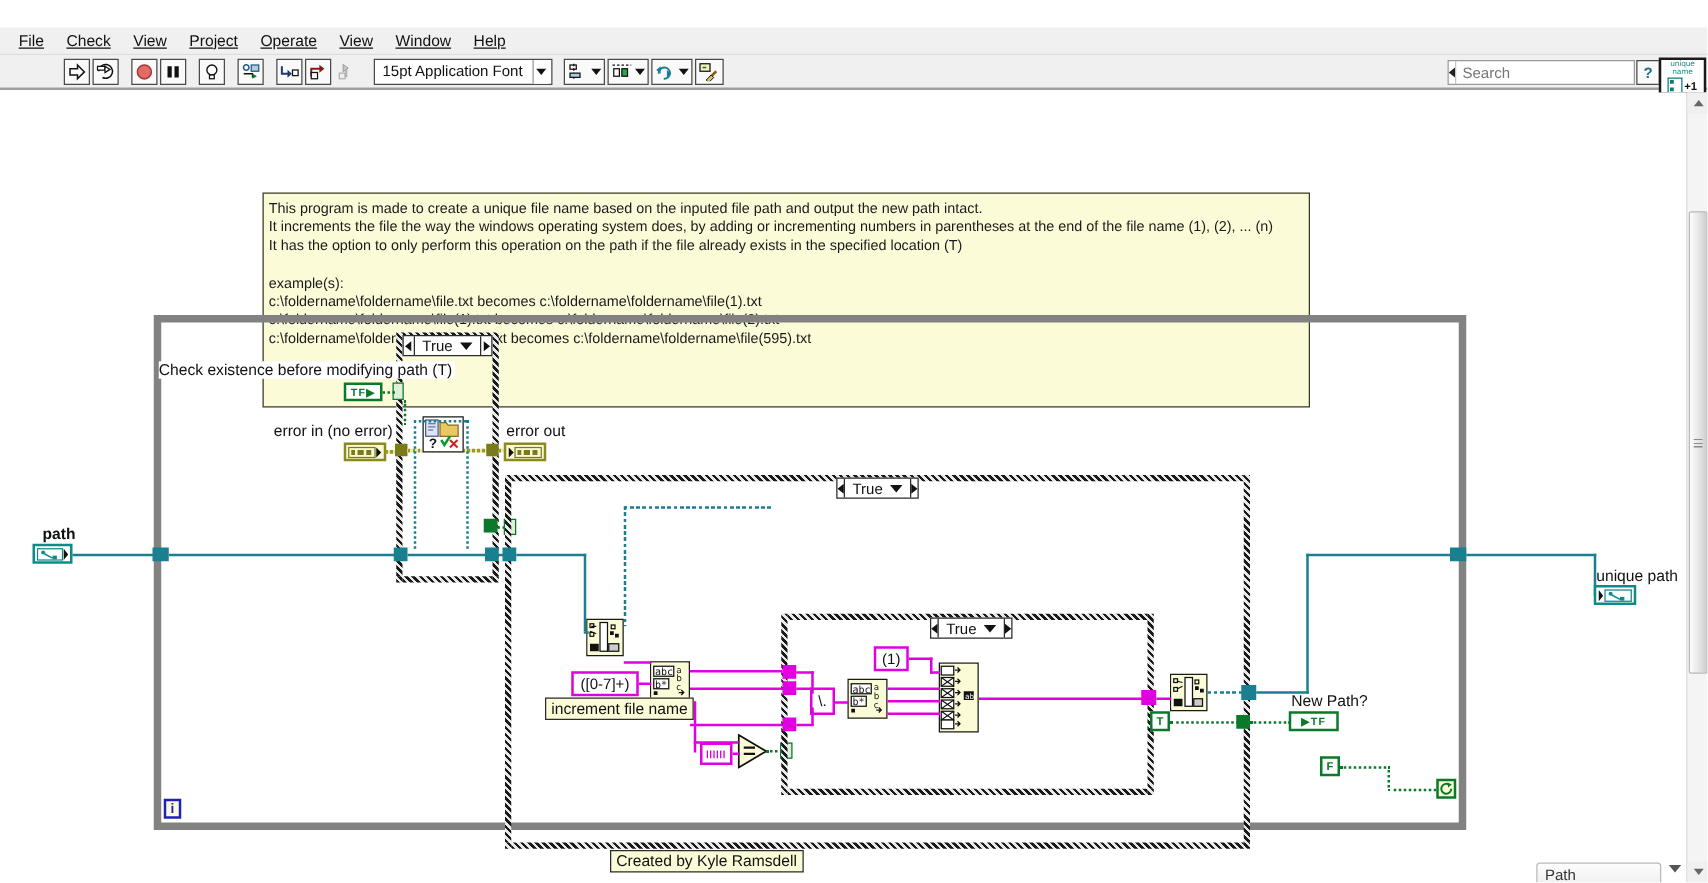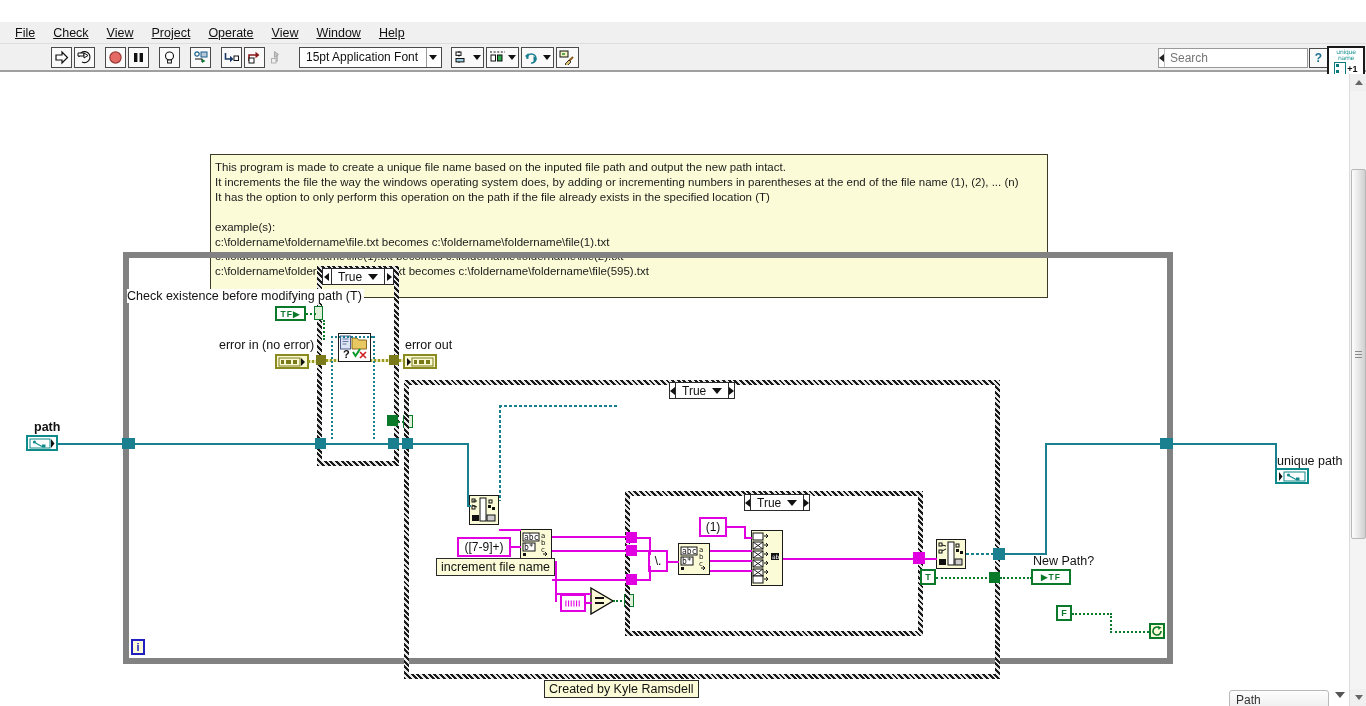--- a/index.html
+++ b/index.html
@@ -172,21 +172,21 @@
     position: absolute; left: 1px; top: 95px; width: 15px; height: 370px;
     background: linear-gradient(90deg,#fdfdfd,#e3e3e3 60%,#cfcfcf);
     border: 1px solid #b8b8b8; border-radius: 2px;
     display: flex; align-items: center; justify-content: center;
   }
   .vs-grip { width: 7px; height: 7px; background:
      repeating-linear-gradient(180deg,#8a8a8a 0 1px,transparent 1px 3px); }
 
   
   .doc-box {
-    position: absolute; left: 210px; top: 80px; width: 838px; height: 144px;
+    position: absolute; left: 210px; top: 80px; width: 838px; height: 172px;
     background: #fbfbd8; border: 1px solid #3b3b28;
     padding: 5px 4px 0 4px;
   }
   .doc-line {
     font-size: 11.5px; color: #1a1a1a; line-height: 14.9px; white-space: pre;
     font-family: "Liberation Sans", sans-serif;
   }
 
   
   .lv-label { position: absolute; font-size: 12.5px; color: #111; white-space: nowrap; }
@@ -566,21 +566,21 @@
         <rect x="17" y="19" width="8" height="6" fill="#ccc" stroke="#111" stroke-width="1"></rect>
       </svg>
     </div>
     <div class="wire w-path-h" style="left:413px; top:369px; width:56px;"></div>
     <div class="wire w-path-v" style="left:467px; top:369px; height:62px;"></div>
     <div class="wire w-path-h" style="left:467px; top:431px; width:4px;"></div>
 
     <div class="wire w-path-h" style="left:499px; top:331px; width:120px; background:repeating-linear-gradient(90deg,#1a7f8f 0 3px,transparent 3px 5px);"></div>
     <div class="wire w-path-v" style="left:499px; top:331px; height:96px; background:repeating-linear-gradient(180deg,#1a7f8f 0 3px,transparent 3px 5px);"></div>
 
-    <div class="const-str" style="left:457px; top:463px; width:54px; height:20px;">([7-9]+)</div>
+    <div class="const-str" style="left:457px; top:463px; width:54px; height:20px;">([0-7]+)</div>
 
     <div class="node" style="left:520px; top:455px; width:32px; height:32px;">
       <svg width="29" height="29" viewBox="0 0 29 29">
         <rect x="0" y="0" width="29" height="29" fill="#fbfbd8"></rect>
         <rect x="2" y="3" width="16" height="8" fill="#fff" stroke="#111" stroke-width="1"></rect>
         <text x="3" y="10" font-size="8" font-family="DejaVu Sans Mono" fill="#111">abc</text>
         <rect x="2" y="13" width="12" height="8" fill="#fff" stroke="#111" stroke-width="1"></rect>
         <text x="3" y="20" font-size="8" font-family="DejaVu Sans Mono" fill="#111">b*</text>
         <text x="20" y="8" font-size="7" font-family="DejaVu Sans" fill="#111">a</text>
         <text x="20" y="15" font-size="7" font-family="DejaVu Sans" fill="#111">b</text>
@@ -739,21 +739,21 @@
     <div class="wire w-bool-h" style="left:1072px; top:539px; width:40px;"></div>
     <div class="wire w-bool-v" style="left:1110px; top:539px; height:20px;"></div>
     <div class="wire w-bool-h" style="left:1110px; top:557px; width:39px;"></div>
     <div class="loop-icon" style="left:1149px; top:549px;">
       <svg width="12" height="12" viewBox="0 0 12 12">
         <path d="M10 6 a4 4 0 1 1 -2 -3.4" fill="none" stroke="#0a7a2a" stroke-width="1.6"></path>
         <path d="M7 1 l3.5 1.6 -3 2.4 Z" fill="#0a7a2a"></path>
       </svg>
     </div>
 
-    <div class="lv-box-label" style="left:544px; top:606px;">Created by Kyle Ramsdell</div>
+    <div class="lv-box-label" style="left:488px; top:606px;">Created by Kyle Ramsdell</div>
 
     <div class="taskbar-chip" style="right:20px; bottom:-6px;">
       <span>Path</span>
     </div>
     <div class="taskbar-caret" style="right:4px; bottom:8px;"></div>
   </div>
 
   <div class="vscroll">
     <div class="vs-arrow up">
         <i></i>

